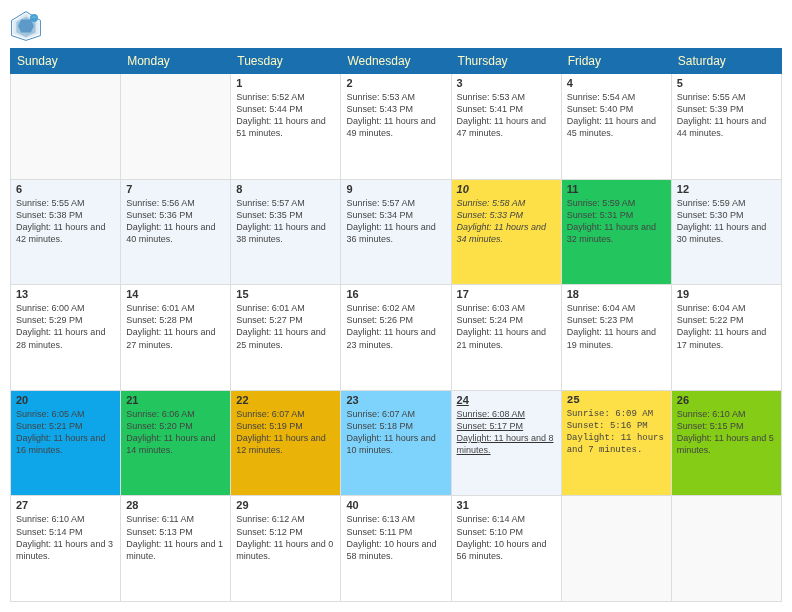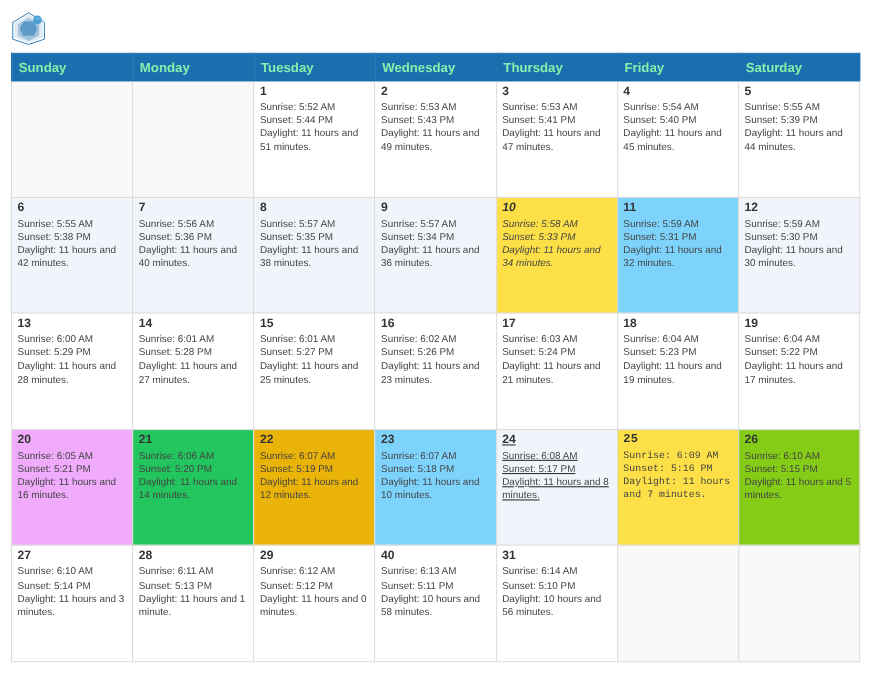--- a/index.html
+++ b/index.html
@@ -62,25 +62,25 @@
     }
     .calendar {
       flex: 1;
       border: 1px solid #ccc;
       border-collapse: collapse;
       width: 100%;
       table-layout: fixed;
     }
     .calendar th {
       background-color: #1a6faf;
-      color: #86efac;
+      color: #fef9c3;
       text-align: left;
       padding: 5px 6px;
       font-size: 12px;
-      font-weight: bold;
+      font-weight: normal;
       border: 1px solid #1a6faf;
     }
     .calendar td {
       vertical-align: top;
       border: 1px solid #ddd;
       padding: 3px 5px;
       font-size: 9.5px;
       color: #333;
       background: #fff;
       height: 80px;
@@ -199,21 +199,21 @@
             <div class="cell-content">Sunrise: 5:57 AM
 Sunset: 5:34 PM
 Daylight: 11 hours and 36 minutes.</div>
           </td>
           <td style="background: #fde047; font-style: italic;">
             <span class="day-num">10</span>
             <div class="cell-content">Sunrise: 5:58 AM
 Sunset: 5:33 PM
 Daylight: 11 hours and 34 minutes.</div>
           </td>
-          <td style="background: #7dd3fc;">
+          <td style="background: #22c55e;">
             <span class="day-num">11</span>
             <div class="cell-content">Sunrise: 5:59 AM
 Sunset: 5:31 PM
 Daylight: 11 hours and 32 minutes.</div>
           </td>
           <td style="background: rgb(240, 245, 251);">
             <span class="day-num">12</span>
             <div class="cell-content">Sunrise: 5:59 AM
 Sunset: 5:30 PM
 Daylight: 11 hours and 30 minutes.</div>
@@ -257,21 +257,21 @@
 Daylight: 11 hours and 19 minutes.</div>
           </td>
           <td>
             <span class="day-num">19</span>
             <div class="cell-content">Sunrise: 6:04 AM
 Sunset: 5:22 PM
 Daylight: 11 hours and 17 minutes.</div>
           </td>
         </tr>
         <tr>
-          <td style="background: #f0abfc;">
+          <td style="background: #0ea5e9;">
             <span class="day-num">20</span>
             <div class="cell-content">Sunrise: 6:05 AM
 Sunset: 5:21 PM
 Daylight: 11 hours and 16 minutes.</div>
           </td>
           <td style="background: #22c55e;">
             <span class="day-num">21</span>
             <div class="cell-content">Sunrise: 6:06 AM
 Sunset: 5:20 PM
 Daylight: 11 hours and 14 minutes.</div>

